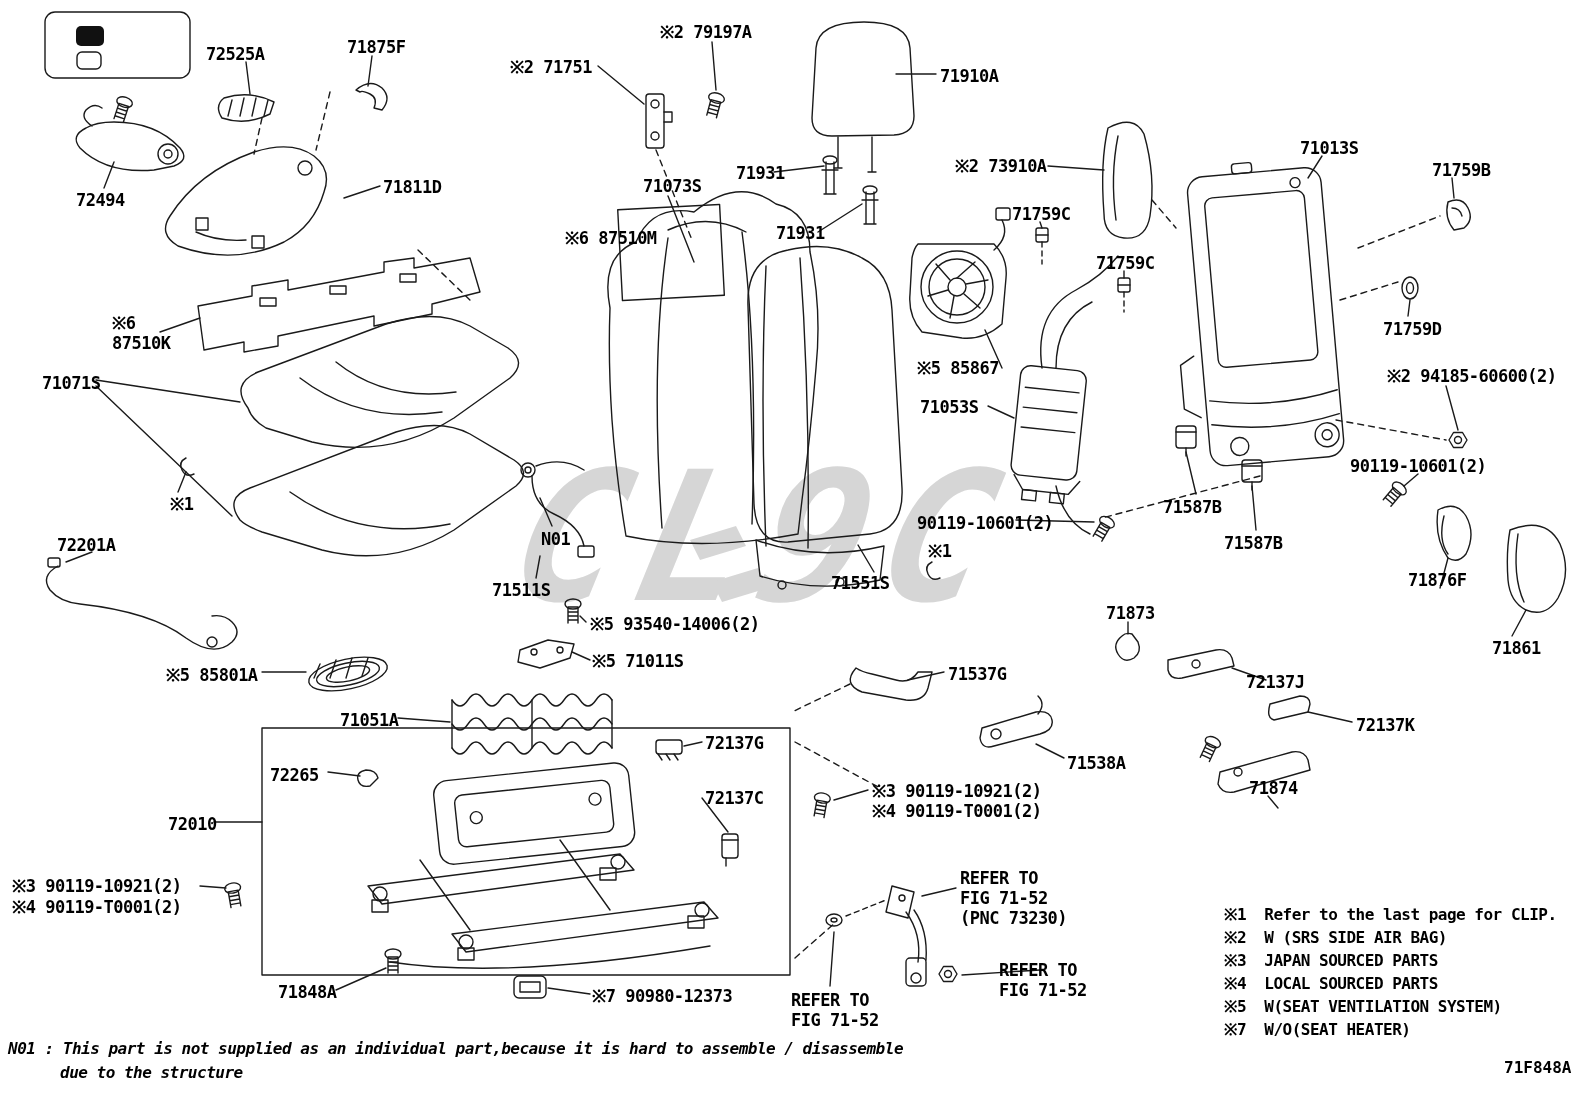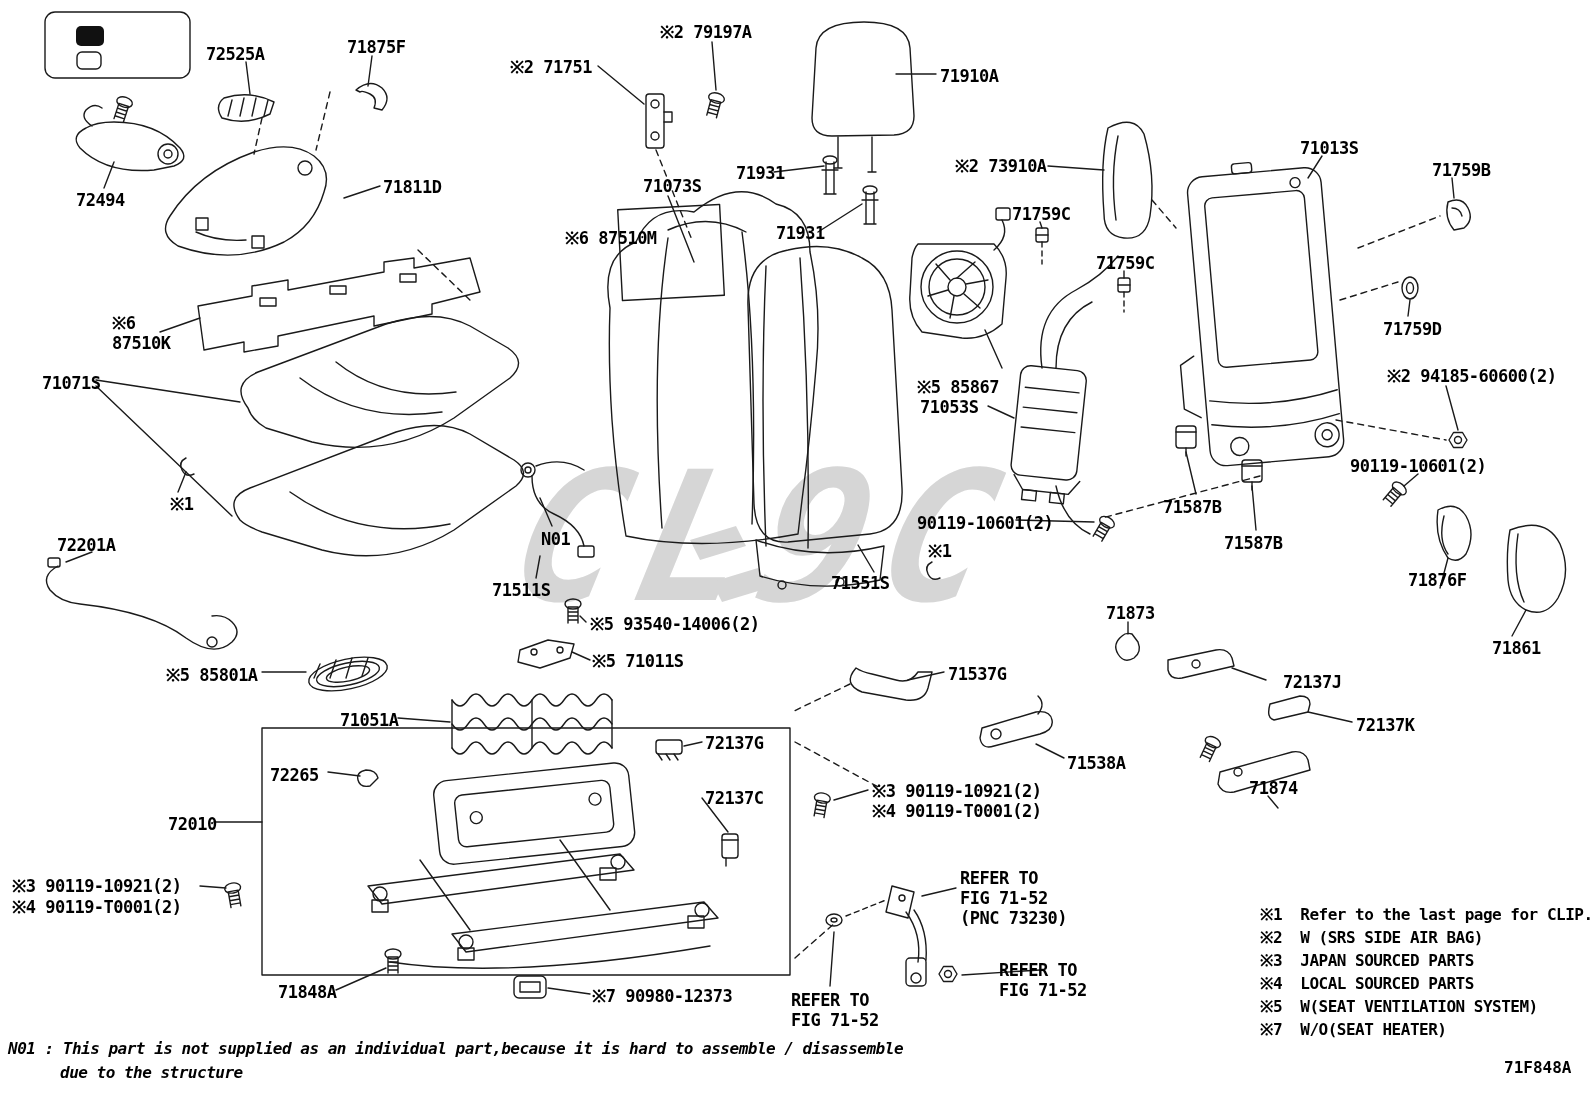--- a/index.html
+++ b/index.html
@@ -7,21 +7,21 @@
   body {
     position:relative; background:#ffffff; overflow:hidden;
     font-family:"DejaVu Sans Mono", "Liberation Mono", monospace;
     color:#000;
   }
   svg.diagram { position:absolute; left:0; top:0; }
   .lbl {
     position:absolute; font-size:17px; font-weight:bold;
     white-space:pre-line; line-height:20px; letter-spacing:-0.5px;
   }
-  .legend { position:absolute; left:1224px; top:903px;margin-left:36px; }
+  .legend { position:absolute; left:1224px; top:903px; }
   .legend .lbl-legend {
     font-size:16px; font-weight:bold; line-height:23px;
     white-space:pre; letter-spacing:-0.5px;
   }
   .footnote { position:absolute; left:8px; top:1037px;font-style:italic; }
   .footnote .note-line { font-size:16px; font-weight:bold; line-height:24px; letter-spacing:-0.5px; }
   .footnote .note-line.indent { padding-left:52px; }
   .drawing-code { position:absolute; left:1484px; top:1058px; font-size:16px; font-weight:bold;margin-left:20px; }
 </style>
 </head>
@@ -412,40 +412,40 @@
 <div class="lbl" style="left:1432px;top:160px">71759B</div>
 <div class="lbl" style="left:776px;top:223px">71931</div>
 <div class="lbl" style="left:565px;top:228px">※6 87510M</div>
 <div class="lbl" style="left:1012px;top:204px">71759C</div>
 <div class="lbl" style="left:1096px;top:253px">71759C</div>
 <div class="lbl" style="left:1383px;top:319px">71759D</div>
 <div class="lbl" style="left:112px;top:313px">※6
 87510K</div>
 <div class="lbl" style="left:42px;top:373px">71071S</div>
 <div class="lbl" style="left:1387px;top:366px">※2 94185-60600(2)</div>
-<div class="lbl" style="left:917px;top:377px">※5 85867</div>
+<div class="lbl" style="left:917px;top:358px">※5 85867</div>
 <div class="lbl" style="left:920px;top:397px">71053S</div>
 <div class="lbl" style="left:1350px;top:456px">90119-10601(2)</div>
 <div class="lbl" style="left:1163px;top:497px">71587B</div>
 <div class="lbl" style="left:1224px;top:533px">71587B</div>
 <div class="lbl" style="left:170px;top:494px">※1</div>
 <div class="lbl" style="left:57px;top:535px">72201A</div>
 <div class="lbl" style="left:541px;top:529px">N01</div>
 <div class="lbl" style="left:917px;top:513px">90119-10601(2)</div>
 <div class="lbl" style="left:928px;top:541px">※1</div>
 <div class="lbl" style="left:492px;top:580px">71511S</div>
 <div class="lbl" style="left:831px;top:573px">71551S</div>
 <div class="lbl" style="left:1408px;top:570px">71876F</div>
 <div class="lbl" style="left:1106px;top:603px">71873</div>
 <div class="lbl" style="left:1492px;top:638px">71861</div>
 <div class="lbl" style="left:590px;top:614px">※5 93540-14006(2)</div>
 <div class="lbl" style="left:592px;top:651px">※5 71011S</div>
 <div class="lbl" style="left:166px;top:665px">※5 85801A</div>
 <div class="lbl" style="left:948px;top:664px">71537G</div>
-<div class="lbl" style="left:1283px;top:672px">72137J</div>
+<div class="lbl" style="left:1246px;top:672px">72137J</div>
 <div class="lbl" style="left:340px;top:710px">71051A</div>
 <div class="lbl" style="left:1356px;top:715px">72137K</div>
 <div class="lbl" style="left:1067px;top:753px">71538A</div>
 <div class="lbl" style="left:705px;top:733px">72137G</div>
 <div class="lbl" style="left:270px;top:765px">72265</div>
 <div class="lbl" style="left:705px;top:788px">72137C</div>
 <div class="lbl" style="left:872px;top:781px">※3 90119-10921(2)</div>
 <div class="lbl" style="left:872px;top:801px">※4 90119-T0001(2)</div>
 <div class="lbl" style="left:168px;top:814px">72010</div>
 <div class="lbl" style="left:12px;top:876px">※3 90119-10921(2)</div>

